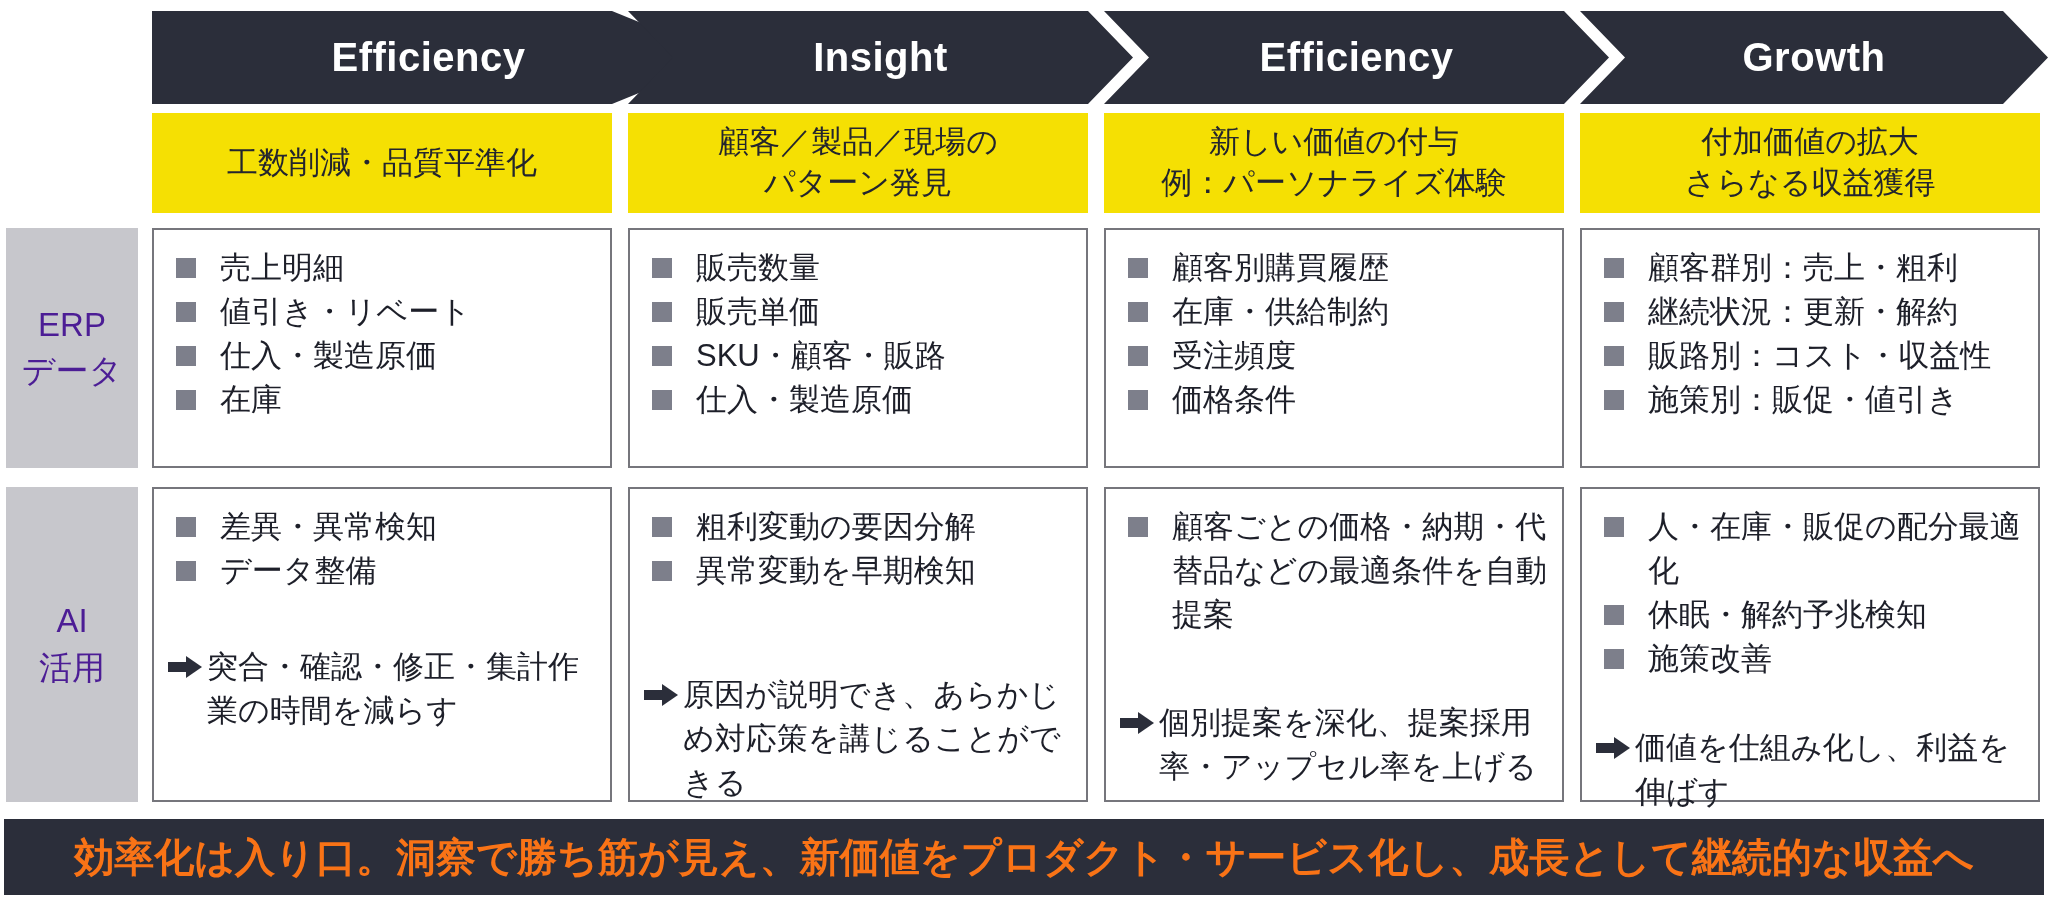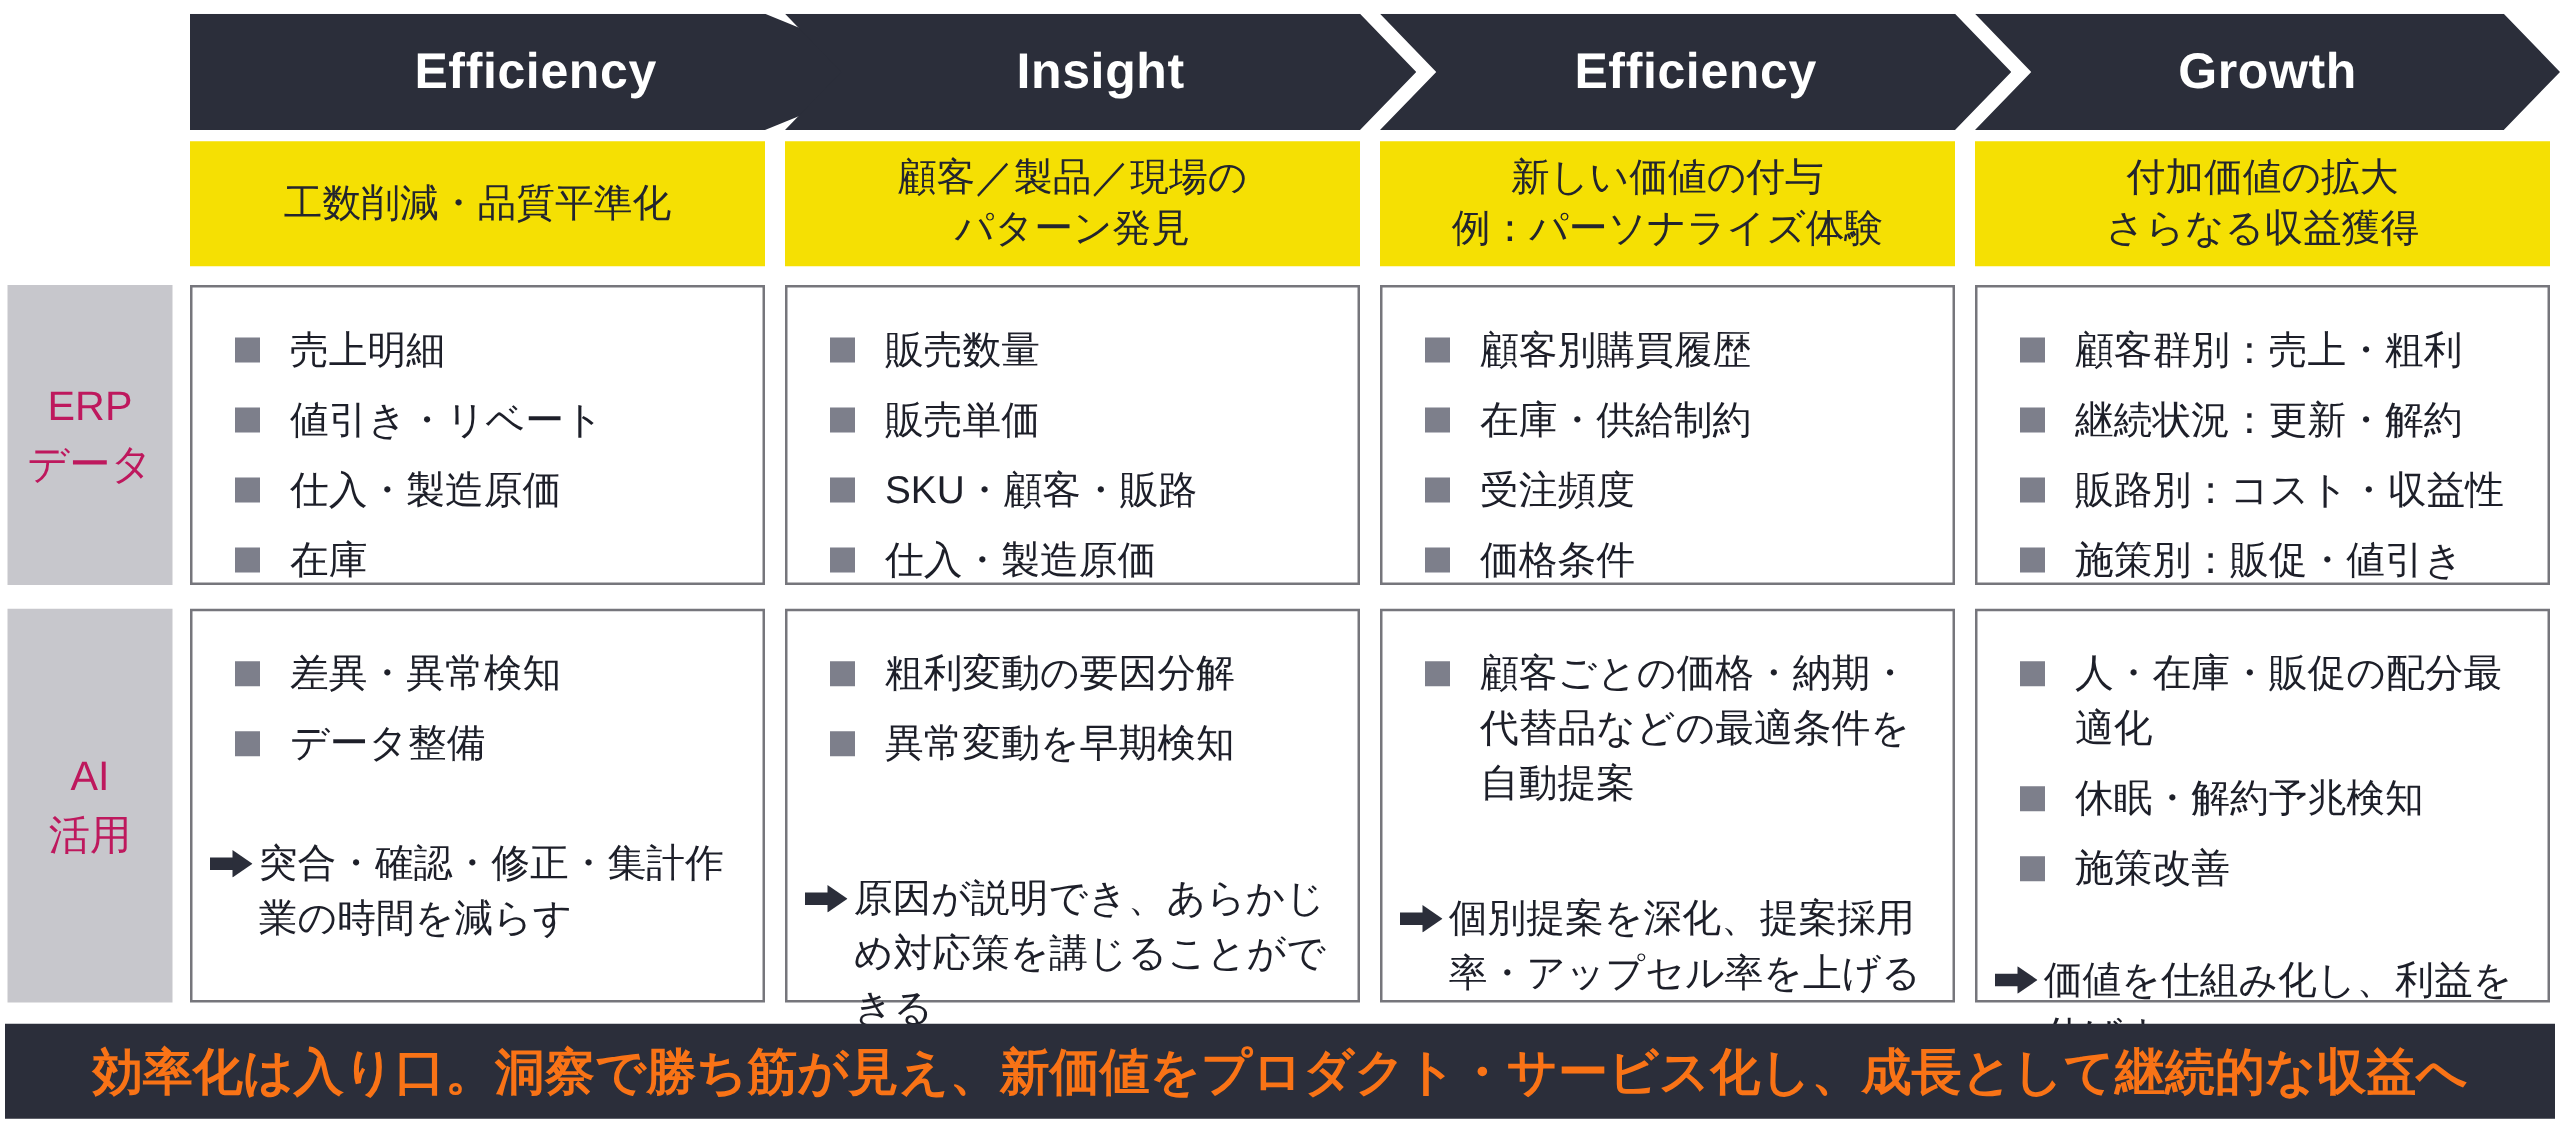--- a/index.html
+++ b/index.html
@@ -20,36 +20,36 @@
   .a4{left:1580px;width:468px;clip-path:polygon(0 0,423px 0,100% 50%,423px 100%,0 100%,45px 50%);}
   
   .subtitle{
     position:absolute;top:113px;height:100px;width:460px;background:#F5E003;
     color:#23252e;display:flex;align-items:center;justify-content:center;
     text-align:center;font-size:31px;line-height:1.32;white-space:pre-line;
   }
   .s1{left:152px}.s2{left:628px}.s3{left:1104px}.s4{left:1580px}
   
   .row-label{
-    position:absolute;left:6px;width:132px;background:#c7c7cc;color:#be185d;
+    position:absolute;left:6px;width:132px;background:#c7c7cc;color:#4c1d95;
     display:flex;align-items:center;justify-content:center;text-align:center;
     font-size:33px;line-height:1.4;white-space:pre-line;
   }
   .rl-erp{top:228px;height:240px}
   .rl-ai{top:487px;height:315px}
   
   .cell{
     position:absolute;width:460px;background:#ffffff;
     border:2px solid #76767c;box-sizing:border-box;padding:16px 14px 0 14px;
   }
   .cell.erp{top:228px;height:240px}
   .cell.ai{top:487px;height:315px}
   .c1{left:152px}.c2{left:628px}.c3{left:1104px}.c4{left:1580px}
   .cell ul{list-style:none;margin:0;padding:0;}
-  .cell li{display:flex;align-items:flex-start;font-size:31px;line-height:44px;margin:12px;}
+  .cell li{display:flex;align-items:flex-start;font-size:31px;line-height:44px;margin:0;}
   .sq{flex:0 0 auto;width:20px;height:20px;background:#7d7f8b;margin:12px 24px 0 8px;}
   .cell li .txt{flex:1;}
   .outcome{display:flex;align-items:flex-start;font-size:31px;line-height:44px;}
   .outcome svg{flex:0 0 auto;margin:11px 5px 0 0;}
   .outcome .txt{flex:1;}
   .ai.c1 .outcome{margin-top:52px}
   .ai.c2 .outcome{margin-top:80px}
   .ai.c3 .outcome{margin-top:64px}
   .ai.c4 .outcome{margin-top:45px}
   

